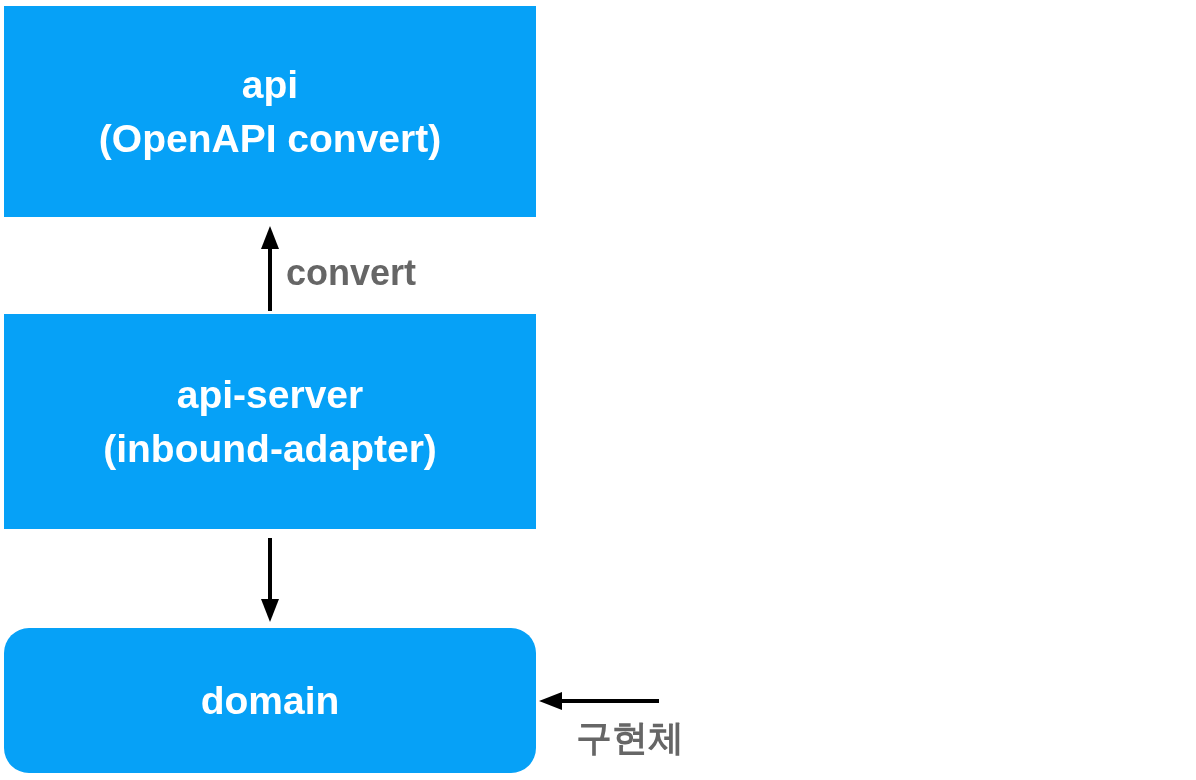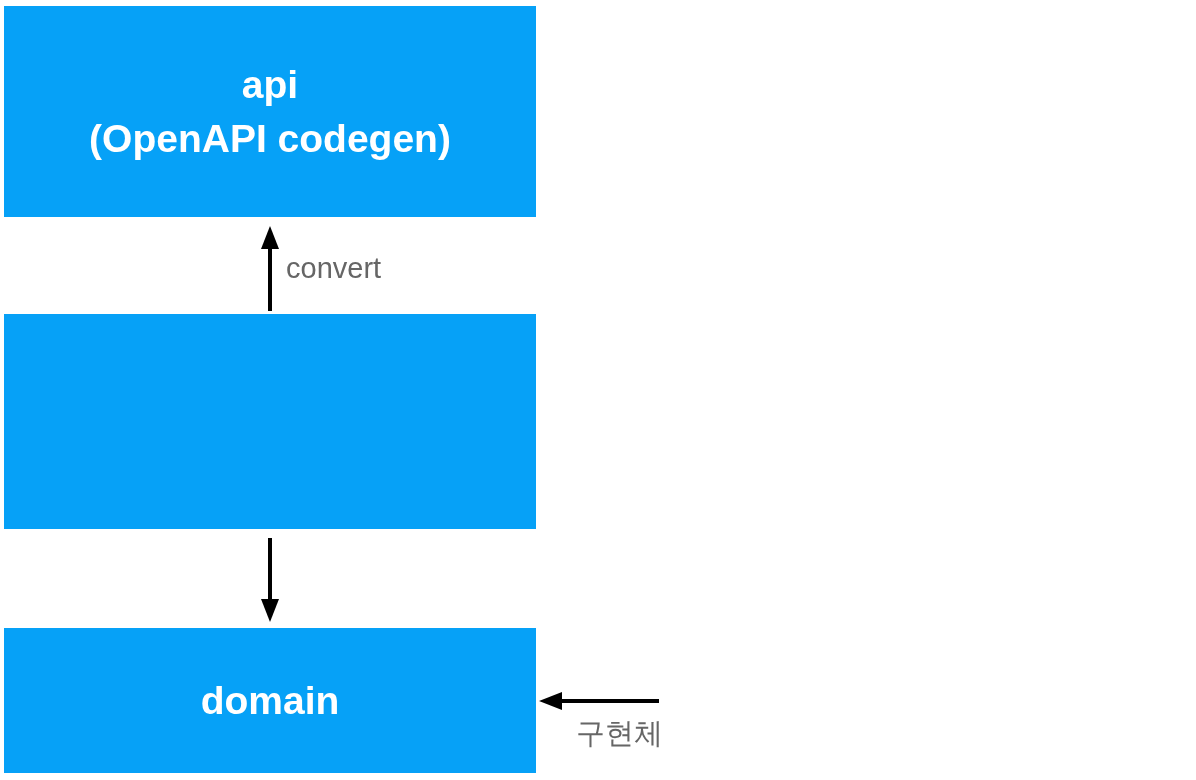--- a/index.html
+++ b/index.html
@@ -30,38 +30,39 @@
     align-items: center;
     justify-content: center;
     text-align: center;
     font-weight: bold;
     font-size: 39px;
     line-height: 1.38;
   }
 
   .node-api        { left: 4px;   top: 6px;   width: 532px; height: 211px; }
   .node-api-server { left: 4px;   top: 314px; width: 532px; height: 215px; }
-  .node-domain     { left: 4px;   top: 628px; width: 532px; height: 145px; }
+  .node-domain     { left: 4px;   top: 628px; width: 532px; height: 145px; border-radius: 25px; }
   .node-outbound   { left: 661px; top: 628px; width: 531px; height: 143px; }
 
   .edges-svg {
     position: absolute;
     left: 0; top: 0;
     width: 1196px; height: 780px;
     pointer-events: none;
     color: var(--arrow);
   }
   .edges-svg line { stroke: currentColor; stroke-width: 4; }
   .edges-svg polygon { fill: currentColor; }
 
   .edge-label {
     position: absolute;
     color: var(--edge-label-text);
-    font-size: 29px;
+    font-size: 36px;
     white-space: nowrap;
+    font-weight: bold;
   }
   .label-convert        { left: 286px; top: 252px; }
   .label-implementation { left: 576px; top: 714px; }
 </style>
 </head>
 <body>
 
 <div class="canvas">
 
   <svg class="edges-svg" viewBox="0 0 1196 780" xmlns="http://www.w3.org/2000/svg">
@@ -74,24 +75,26 @@
       <polygon points="270,622 261,599 279,599"></polygon>
     </g>
     <g>
       <line x1="659" y1="701" x2="561" y2="701"></line>
       <polygon points="539,701 562,692 562,710"></polygon>
     </g>
   </svg>
 
   <div class="node node-api">
     <span>api</span>
-    <span>(OpenAPI codegen)</span>
+    <span>(OpenAPI convert)</span>
   </div>
 
   <div class="node node-api-server">
+    <span>api-server</span>
+    <span>(inbound-adapter)</span>
   </div>
 
   <div class="node node-domain">
     <span>domain</span>
   </div>
 
 
   <div class="edge-label label-convert">convert</div>
   <div class="edge-label label-implementation">구현체</div>
 

